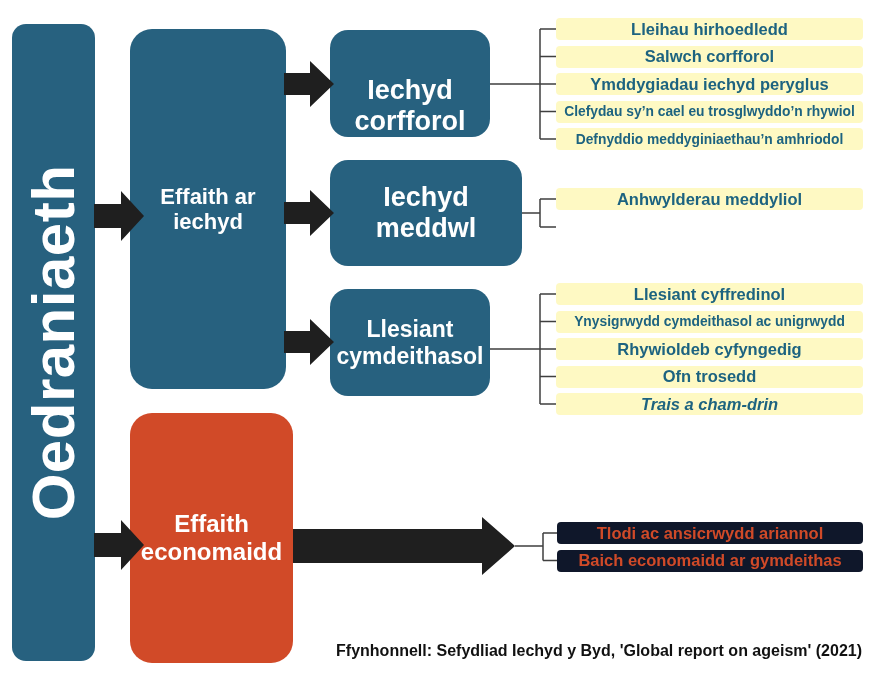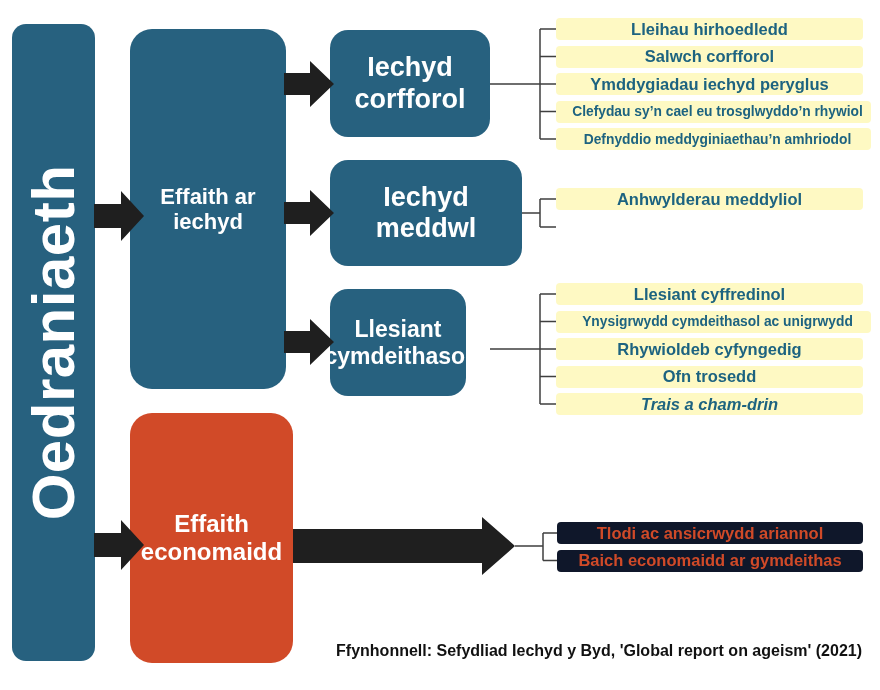--- a/index.html
+++ b/index.html
@@ -20,32 +20,32 @@
     display:flex;align-items:center;justify-content:center;
     color:#ffffff;font-size:60px;font-weight:bold;letter-spacing:0.5px;white-space:nowrap;
   }
   
   .node{
     position:absolute;background:#27617f;color:#ffffff;font-weight:bold;
     border-radius:18px;display:flex;align-items:center;justify-content:center;
     text-align:center;line-height:1.15;box-sizing:border-box;padding:0 8px;
   }
   .node.health{left:130px;top:29px;width:156px;height:360px;border-radius:22px;font-size:22px;}
-  .node.corfforol{left:330px;top:30px;width:160px;height:107px;font-size:27px;}
+  .node.corfforol{left:330px;top:30px;width:160px;height:107px;font-size:27px;align-items:flex-end;}
   .node.meddwl{left:330px;top:160px;width:192px;height:106px;font-size:27px;}
-  .node.llesiant{left:330px;top:289px;width:136px;height:107px;font-size:23px;}
+  .node.llesiant{left:330px;top:289px;width:160px;height:107px;font-size:23px;}
   .node.econ{left:130px;top:413px;width:163px;height:250px;border-radius:22px;font-size:24px;background:#d14a28;}
   
   .leaf{
     position:absolute;left:556px;width:307px;height:22px;
     background:#fef9c3;border-radius:4px;color:#1d6380;
     font-weight:bold;font-size:16.5px;
     display:flex;align-items:center;justify-content:center;white-space:nowrap;
   }
-  .leaf.sm{font-size:13.8px;padding-left:8px;}
+  .leaf.sm{font-size:13.8px;}
   .leaf.pink{left:557px;width:306px;background:#0f172a;color:#d04a28;}
   
   .arrow{position:absolute;}
   .arrow polygon{fill:#1f1f1f;}
   
   .footer{
     position:absolute;right:18px;top:642px;
     font-size:16px;font-weight:600;color:#111111;white-space:nowrap;
   }
 </style>

